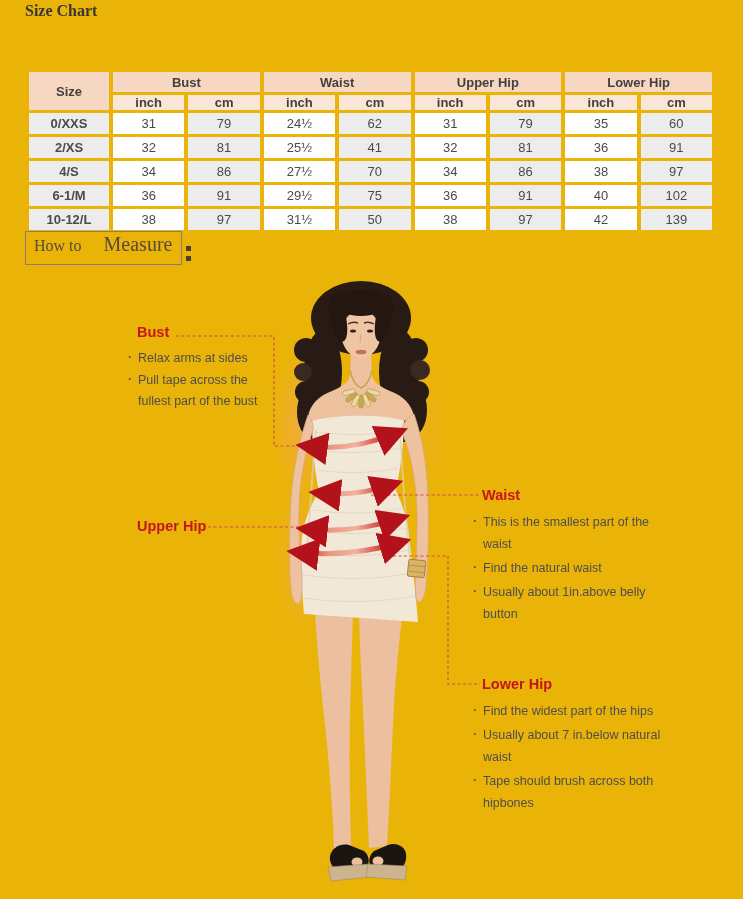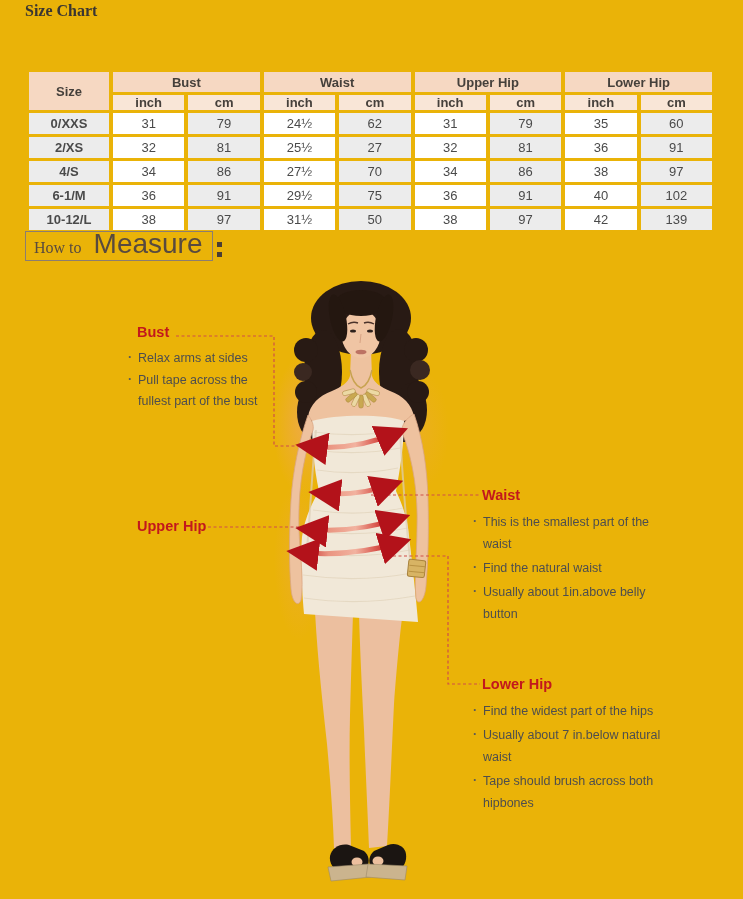--- a/index.html
+++ b/index.html
@@ -12,24 +12,24 @@
         border-collapse:separate;border-spacing:4px 3px;}
   .size-table th,.size-table td{padding:0;text-align:center;font-size:13px;}
   .ghead{background:#f6d8c2;color:#45403b;font-weight:bold;height:20px;}
   .uhead{background:#f9e6d7;color:#45403b;font-weight:bold;height:15px;}
   .size-table tbody td{height:21px;color:#4a4a4a;}
   .scell{background:#ececec;font-weight:bold;color:#333;}
   .gcell{background:#ececec;margin-left:48px;}
   .wcell{background:#ffffff;}
   
   .htm{position:absolute;left:25px;top:231px;display:flex;align-items:flex-end;}
-  .htm-box{border:1px solid #8c7d70;padding:2px 9px 3px 8px;display:flex;
-        align-items:baseline;gap:12px;}
+  .htm-box{border:1px solid #8c7d70;padding:2px 9px 9px 8px;display:flex;
+        align-items:baseline;gap:22px;}
   .htm-prefix{font-family:"Liberation Serif",serif;font-size:16px;color:#584a3f;}
-  .htm-word{font-family:Liberation Sans, sans-serif;font-size:28px;color:#584a3f;
+  .htm-word{font-family:Liberation Serif, serif;font-size:20px;color:#584a3f;
         line-height:20px;display:inline-block;}
   .htm-colon{display:flex;flex-direction:column;gap:5px;margin:0 0 4px 4px;}
   .htm-colon i{width:5px;height:5px;background:#4a3e35;display:block;}
   
   .figure{position:absolute;left:0;top:270px;width:743px;height:629px;}
   .figure svg{position:absolute;left:0;top:0;}
   .annot{position:absolute;color:#4e4e4e;font-size:12.5px;}
   .annot h3{margin:0 0 8px 10px;font-size:14.5px;font-weight:bold;color:#c2181d;}
   .annot ul{list-style:none;margin:0;padding:0;}
   .annot li{position:relative;padding-left:11px;line-height:21px;margin-bottom:1px;}
@@ -88,21 +88,21 @@
         <td class="wcell">31</td>
         <td class="gcell">79</td>
         <td class="wcell">35</td>
         <td class="gcell">60</td>
       </tr>
       <tr>
         <td class="scell">2/XS</td>
         <td class="wcell">32</td>
         <td class="gcell">81</td>
         <td class="wcell">25½</td>
-        <td class="gcell">27</td>
+        <td class="gcell">41</td>
         <td class="wcell">32</td>
         <td class="gcell">81</td>
         <td class="wcell">36</td>
         <td class="gcell">91</td>
       </tr>
       <tr>
         <td class="scell">4/S</td>
         <td class="wcell">34</td>
         <td class="gcell">86</td>
         <td class="wcell">27½</td>

